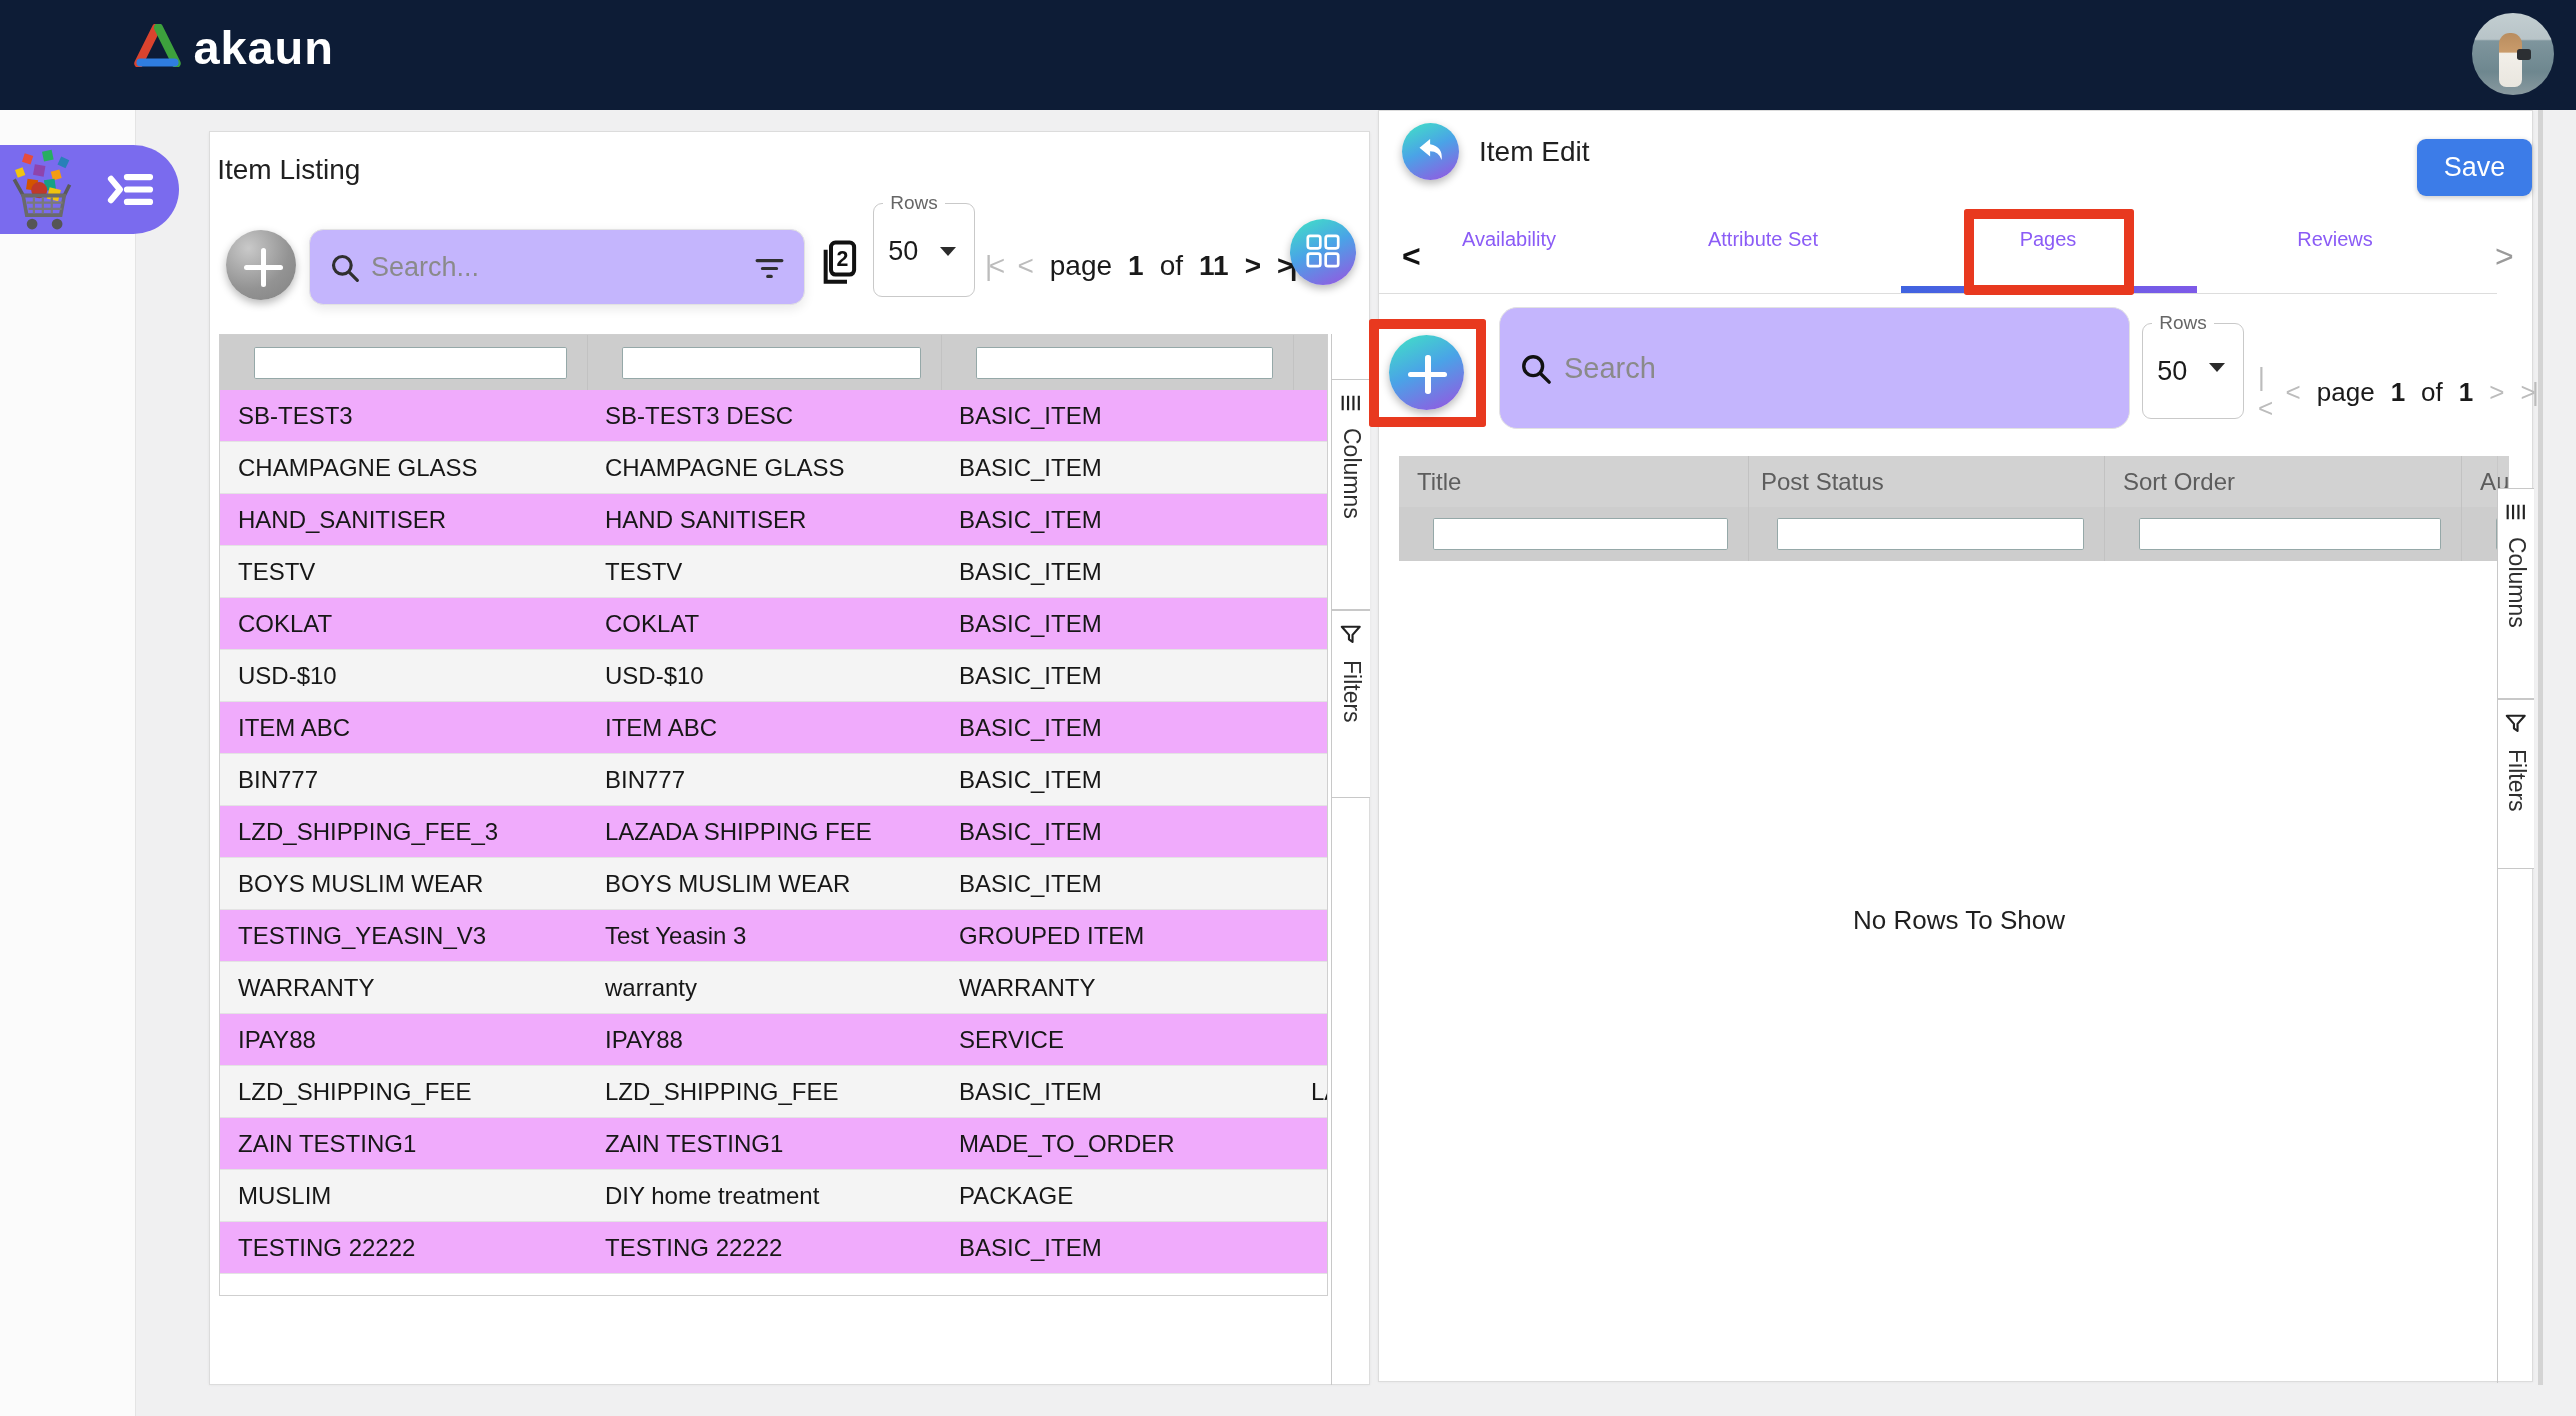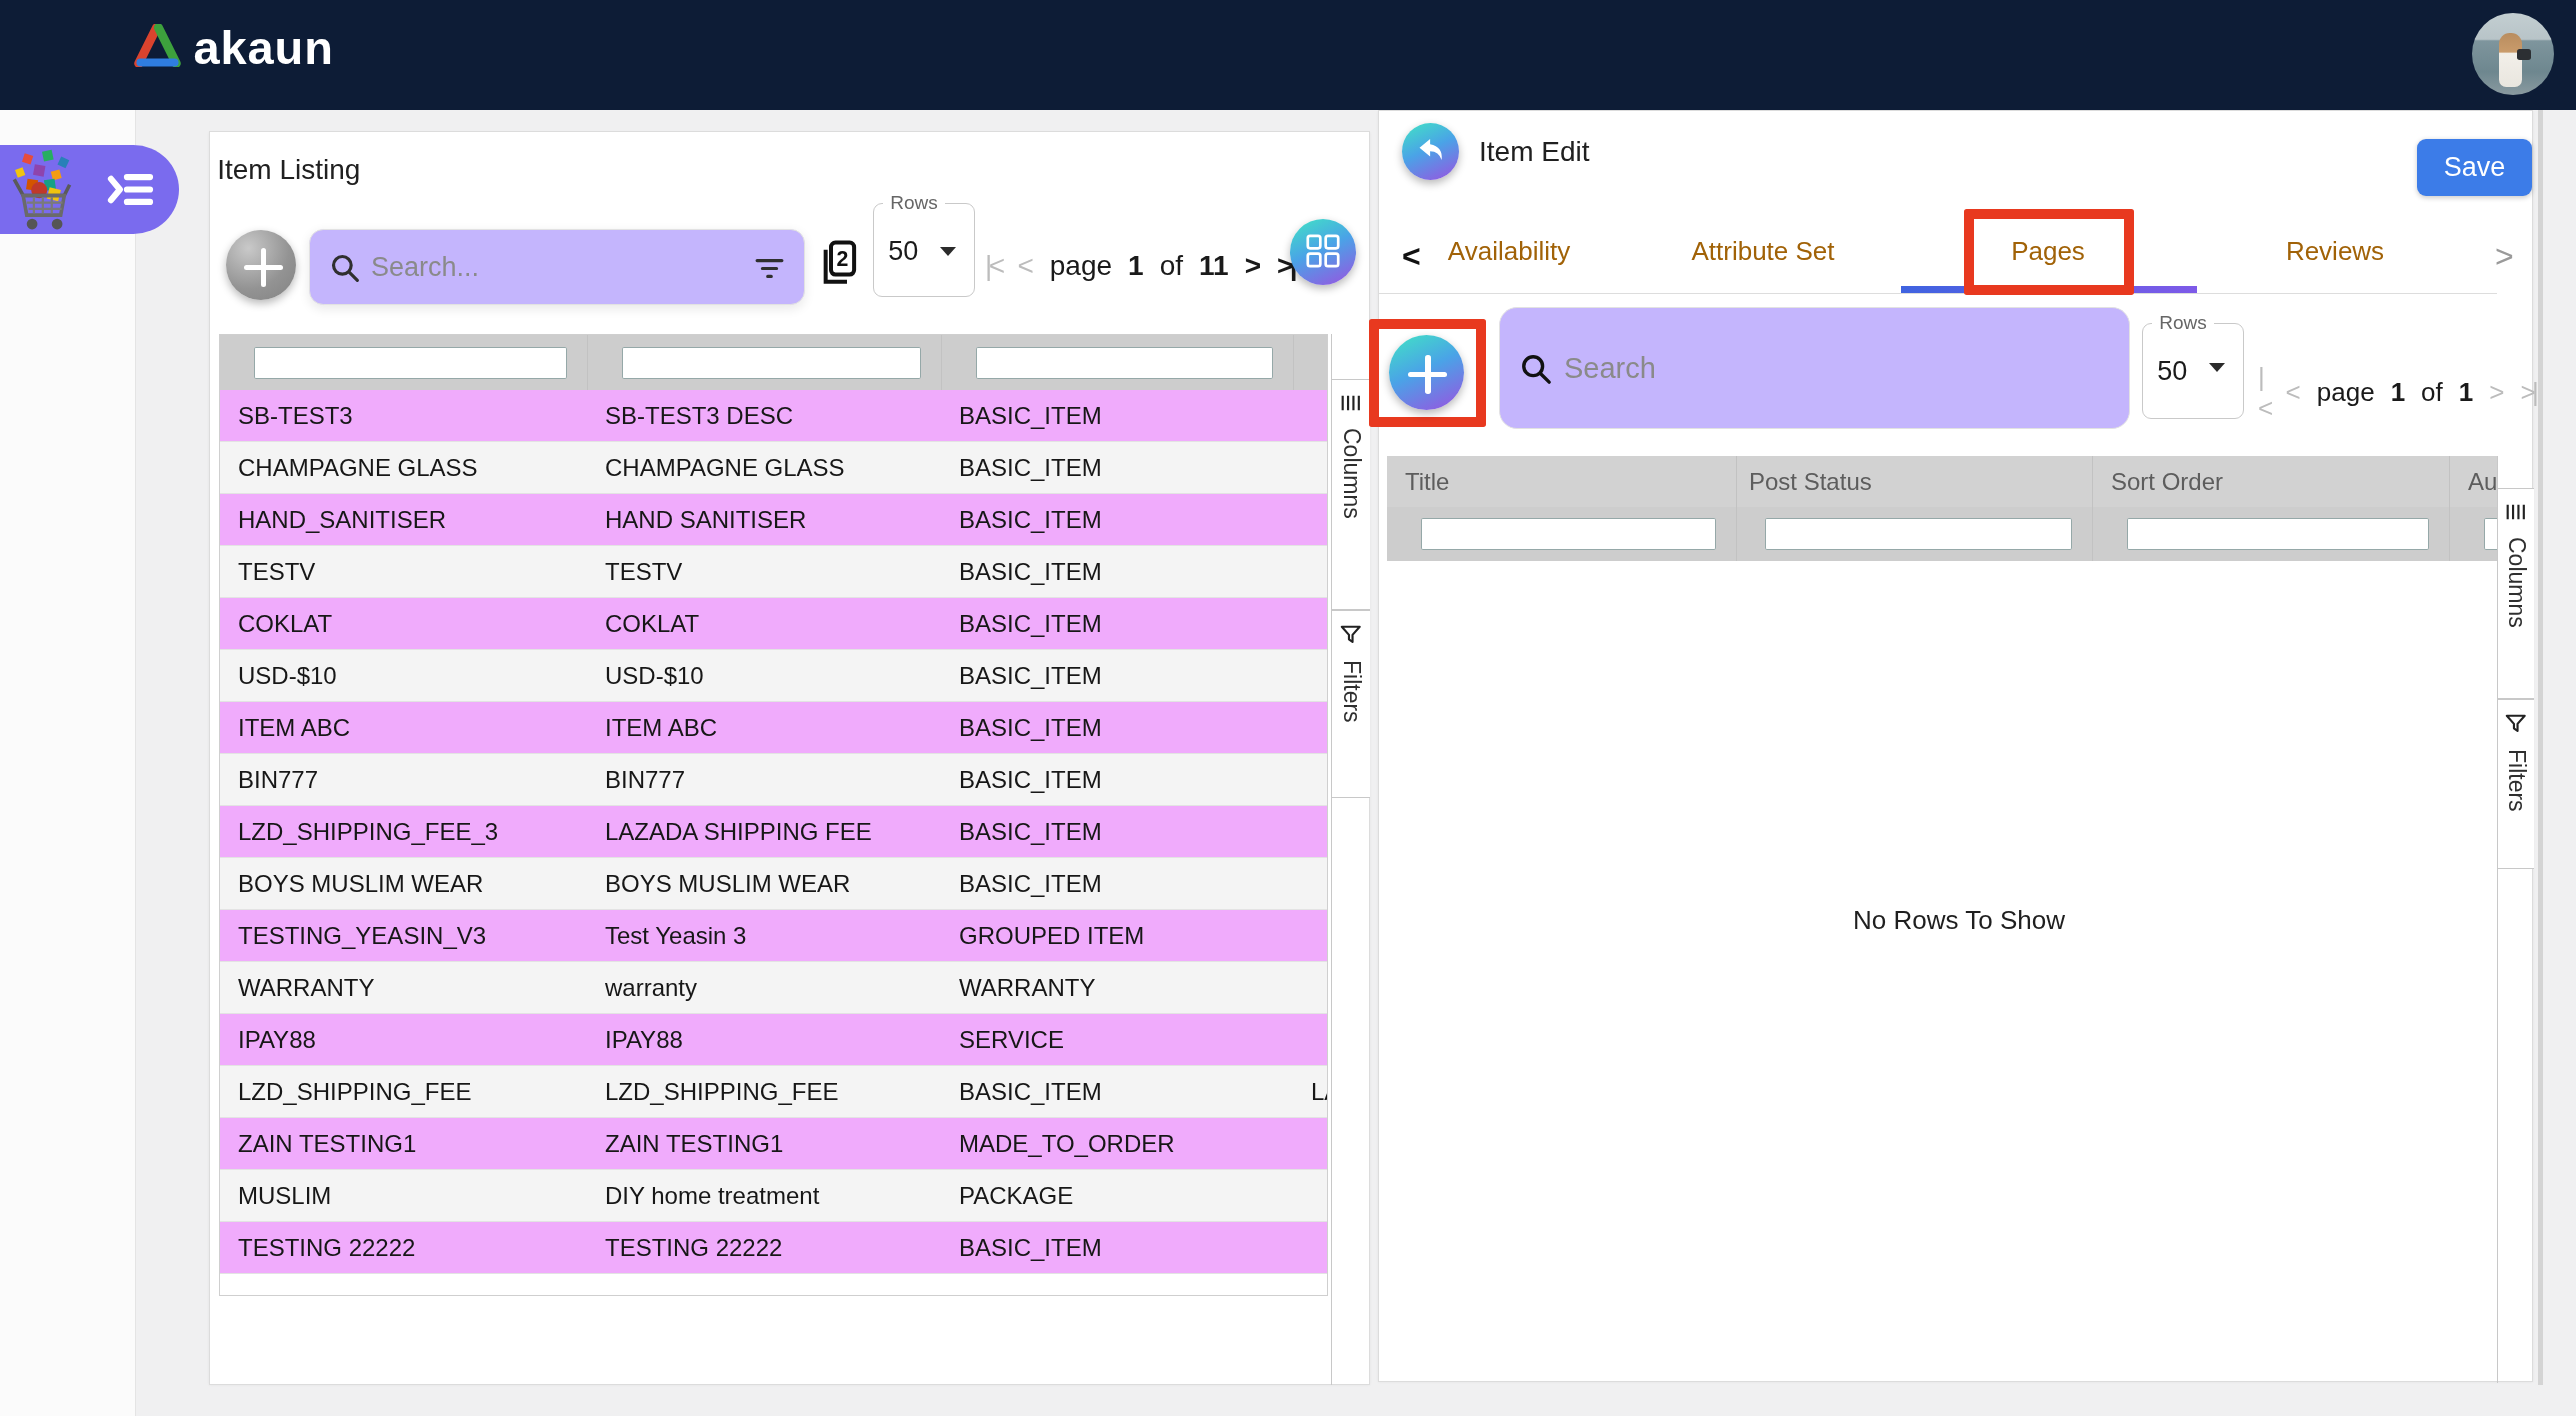--- a/index.html
+++ b/index.html
@@ -92,21 +92,21 @@
   .vtab { position:absolute; width:39px; background:#fff; border:0.9px solid #c8c8c8; border-right:none;
     display:flex; flex-direction:column; align-items:center; padding-top:14.3px; gap:12.5px; }
   .vtab-label { writing-mode:vertical-rl; font-size:23px; color:#2f2f2f; }
   .vdivider { position:absolute; width:0; border-left:0.9px solid #c8c8c8; }
 
   
   .save-btn { position:absolute; background:#3c7ce8; color:#fff; font-size:27px; font-weight:500;
     border:none; border-radius:9px; display:flex; align-items:center; justify-content:center;
     box-shadow:0 1.8px 5.4px rgba(0,0,0,.2); cursor:pointer; font-family:inherit;margin-top:20px; }
   .tabs-divider { position:absolute; left:0; top:182px; width:1118px; border-top:0.9px solid #ddd; }
-  .tab { position:absolute; transform:translateX(-50%); font-size:26px; color:#a16207; top:125px; white-space:nowrap; }
+  .tab { position:absolute; transform:translateX(-50%); font-size:20px; color:#8b5cf6; top:117px; white-space:nowrap; }
   .tab-underline { position:absolute; left:522px; top:175px; width:296px; height:7.2px;
     background:linear-gradient(90deg,#3f63e0,#7e5ae8); }
   .red-box { position:absolute; border:10.7px solid #e8391f; border-radius:2.7px; background:transparent; }
   .chev { position:absolute; font-size:32px; font-weight:700; color:#111; top:127px; }
   .chev.dim { color:#9a9a9a; font-weight:400; }
 
   .empty-msg { position:absolute; font-size:26px; color:#1f1f1f; }
 </style>
 </head>
 <body>
@@ -500,21 +500,21 @@
       <span class="muted tight">|&lt;</span>
       <span class="muted">&lt;</span>
       <span>page</span>
       <b>1</b>
       <span>of</span>
       <b>1</b>
       <span class="muted">&gt;</span>
       <span class="muted tight">&gt;|</span>
     </div>
 
-    <div class="twrap" style="left:8px;top:345px;width:1110px;height:161px;border:none;">
+    <div class="twrap" style="left:20px;top:345px;width:1110px;height:161px;border:none;">
       <div class="thead" style="height:51px;">
         <div class="tcell r-c0">Title</div>
         <div class="tcell r-c1">Post Status</div>
         <div class="tcell r-c2">Sort Order</div>
         <div class="tcell r-c3">Au</div>
       </div>
       <div class="tfilter" style="height:54px;">
         <div class="tcell r-c0">
             <input style="">
           </div>

